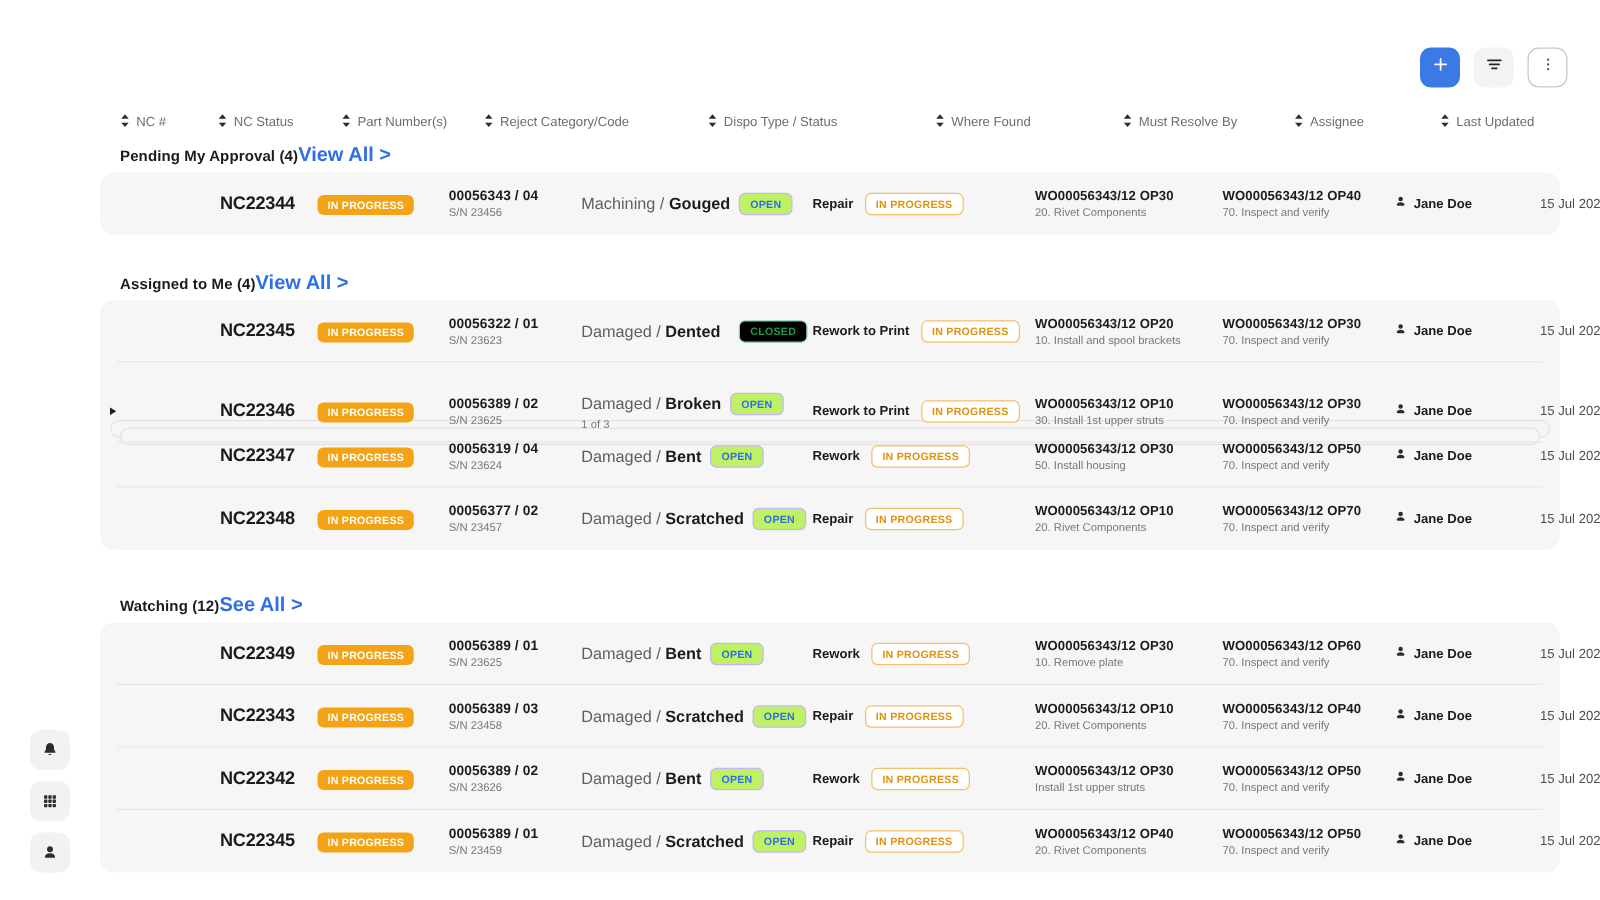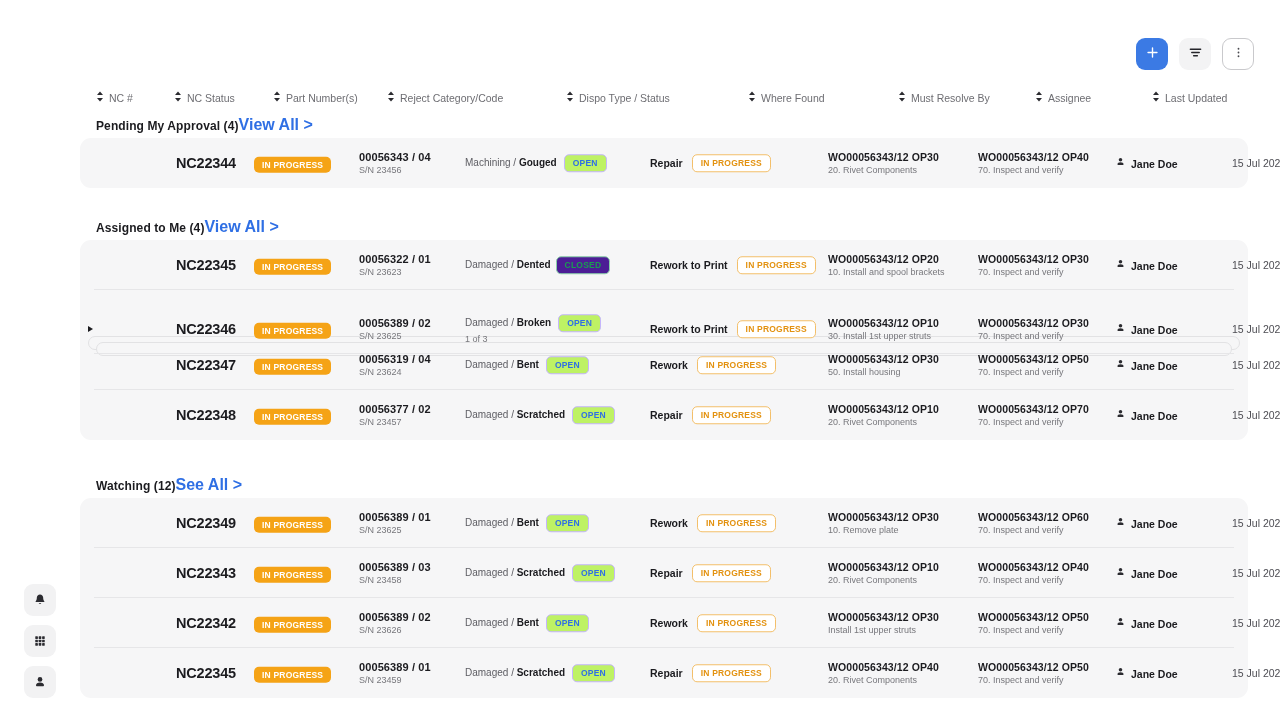--- a/index.html
+++ b/index.html
@@ -112,26 +112,26 @@
 
   .badge {
     display: inline-block; font-size: 8.5px; font-weight: bold;
     letter-spacing: .2px; padding: 4px 8px 3px; border-radius: 5px;
     white-space: nowrap; line-height: 1;
   }
   .badge-solid-orange { background: #f5a316; color: #ffffff; }
   .badge-out-orange   { background: #ffffff; color: #e39210; border: 1px solid #f0b košt; }
   .badge-out-orange   { background: #ffffff; color: #e39210; border: 1px solid #f3bf6a; }
   .badge-out-blue     { background: #bef264; color: #2f6fe4; border: 1px solid #c4b5fd; }
-  .badge-out-green    { background: #4c1d95; color: #1a9c52; border: 1px solid #8ad1a9; }
+  .badge-out-green    { background: #000000; color: #1a9c52; border: 1px solid #8ad1a9; }
 
   .pn-main  { font-size: 11px; font-weight: bold; color: #1b1b1f; letter-spacing: .1px; }
   .pn-sub   { font-size: 9px; color: #77777c; margin-top: 2px; }
 
-  .rej { font-size: 10px; color: #5d5d63; white-space: nowrap; }
+  .rej { font-size: 13px; color: #5d5d63; white-space: nowrap; }
   .rej b { color: #1b1b1f; font-weight: bold; }
   .rej-sub { font-size: 9px; color: #77777c; margin-top: 2px; }
 
   .dispo-type { font-size: 10.5px; font-weight: bold; color: #1b1b1f; white-space: nowrap; }
 
   .wo-main { font-size: 10.5px; font-weight: bold; color: #1b1b1f; letter-spacing: .1px; white-space: nowrap; }
   .wo-sub  { font-size: 9px; color: #77777c; margin-top: 2px; white-space: nowrap; }
 
   .assignee { display: flex; align-items: center; gap: 5px; font-size: 10.5px; font-weight: bold; color: #1b1b1f; }
 
@@ -337,21 +337,21 @@
     <div class="card" style="top: 240px; height: 200px;"></div>
     <div class="row" style="top: 240px;">
       <div class="row-inner">
         <div class="cell nc-num" style="left:96px">NC22345</div>
         <div class="cell" style="left:174px"><span class="badge badge-solid-orange">IN PROGRESS</span></div>
         <div class="cell" style="left:279px">
           <div class="pn-main">00056322 / 01</div>
           <div class="pn-sub">S/N 23623</div>
         </div>
         <div class="cell" style="left:385px">
-          <div style="display:flex;align-items:center;gap:5px;">
+          <div style="display:flex;align-items:center;gap:15px;">
             <span class="rej"><span>Damaged /</span> <b>Dented</b></span>
             <span class="badge badge-out-green">CLOSED</span>
           </div>
         </div>
         <div class="cell" style="left:570px">
           <div style="display:flex;align-items:center;gap:9px;">
             <span class="dispo-type">Rework to Print</span>
             <span class="badge badge-out-orange">IN PROGRESS</span>
           </div>
         </div>

